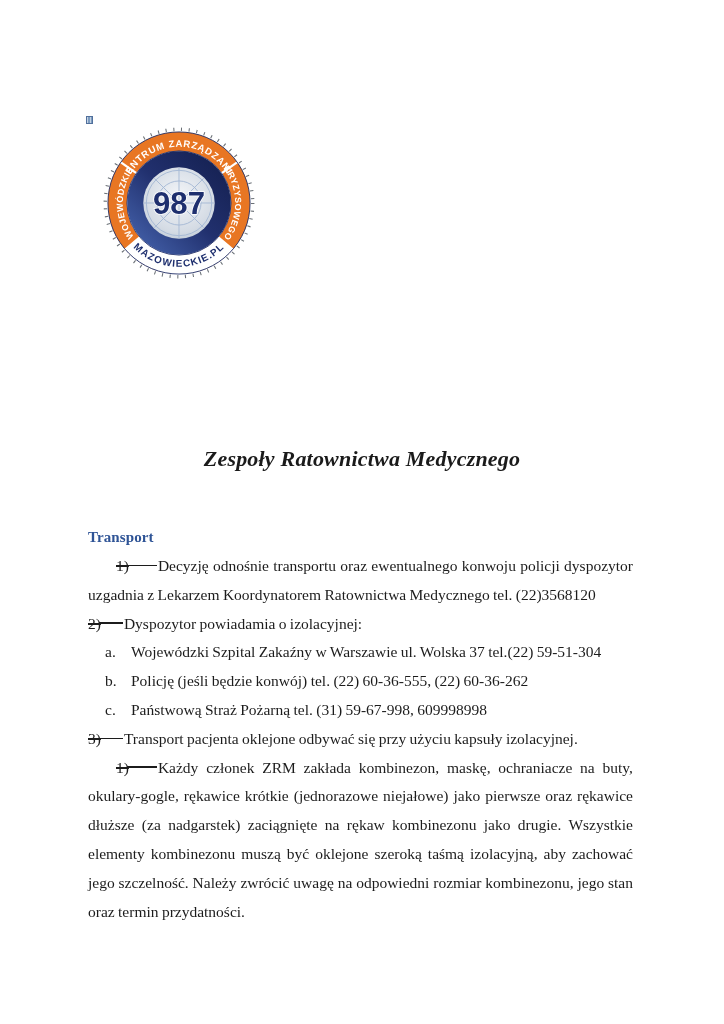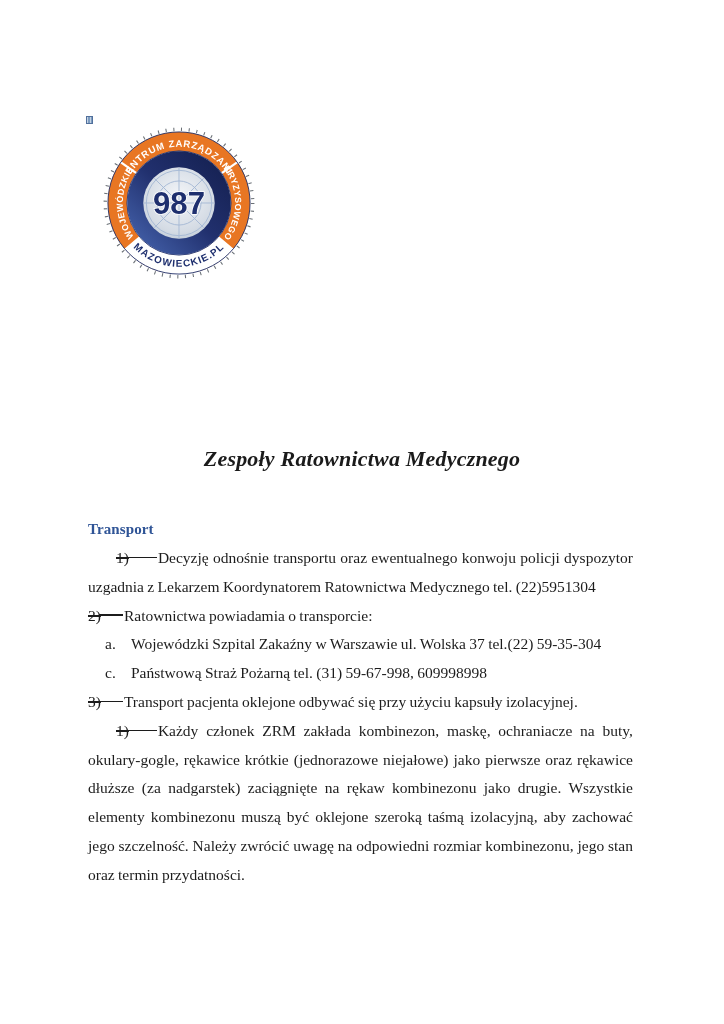--- a/index.html
+++ b/index.html
@@ -26,21 +26,21 @@
     text-align:center;
     font-family:"Liberation Serif", serif;
     font-size:22px;font-weight:700;font-style:italic;
     color:#1a1a1a;letter-spacing:.2px;
   }
   .content{
     position:absolute;left:88px;top:517px;width:545px;
   }
   h2.sec{
     font-family:"Liberation Serif", serif;
-    font-size:15px;font-weight:700;margin:4px 0 6px;
+    font-size:15px;font-weight:700;margin:12px 0 6px;
     color:#2F5496;letter-spacing:.1px;
   }
   h2.sec.second{margin-top:14px;}
   p.body{
     margin:0;font-size:15.5px;line-height:28.8px;
     text-align:justify;word-spacing:-0.5px;
   }
   p.p1{text-indent:28px;}
   p.sub{margin-left:17px;text-align:left;}
   .sub-marker{display:inline-block;width:26px;}
@@ -119,26 +119,27 @@
     </svg>
   </div>
 
   <h1 class="title">Zespoły Ratownictwa Medycznego</h1>
 
   <div class="content">
 
     <section>
       <h2 class="sec">Transport</h2>
 
-      <p class="body p1"><s class="strike">1)</s><span class="dash dash-l"></span><span>Decyzję odnośnie transportu oraz ewentualnego konwoju policji dyspozytor uzgadnia z Lekarzem Koordynatorem Ratownictwa Medycznego  tel. (22)5951304</span></p>
+      <p class="body p1"><s class="strike">1)</s><span class="dash dash-l"></span><span>Decyzję odnośnie transportu oraz ewentualnego konwoju policji dyspozytor uzgadnia z Lekarzem Koordynatorem Ratownictwa Medycznego  tel. (22)3568120</span></p>
 
-      <p class="body"><s class="strike">2)</s><span class="dash dash-s"></span><span>Ratownictwa powiadamia o transporcie:</span></p>
+      <p class="body"><s class="strike">2)</s><span class="dash dash-s"></span><span>Dyspozytor powiadamia o izolacyjnej:</span></p>
 
-      <p class="body sub"><span class="sub-marker">a.</span><span>Wojewódzki Szpital Zakaźny w Warszawie ul. Wolska 37 tel.(22) 59-35-304</span></p>
+      <p class="body sub"><span class="sub-marker">a.</span><span>Wojewódzki Szpital Zakaźny w Warszawie ul. Wolska 37 tel.(22) 59-51-304</span></p>
 
+      <p class="body sub"><span class="sub-marker">b.</span><span>Policję (jeśli będzie konwój) tel. (22) 60-36-555, (22) 60-36-262</span></p>
 
       <p class="body sub"><span class="sub-marker">c.</span><span>Państwową Straż Pożarną tel. (31) 59-67-998, 609998998</span></p>
 
       <p class="body"><s class="strike">3)</s><span class="dash dash-s"></span><span>Transport pacjenta oklejone odbywać się przy użyciu kapsuły izolacyjnej.</span></p>
     </section>
 
     <section>
 
       <p class="body p1"><s class="strike">1)</s><span class="dash dash-l"></span><span>Każdy członek ZRM zakłada kombinezon, maskę, ochraniacze na buty, okulary-gogle, rękawice krótkie (jednorazowe niejałowe) jako pierwsze oraz rękawice dłuższe (za nadgarstek) zaciągnięte na rękaw kombinezonu jako drugie. Wszystkie elementy kombinezonu muszą być oklejone szeroką taśmą izolacyjną, aby zachować jego szczelność. Należy zwrócić uwagę na odpowiedni rozmiar kombinezonu, jego stan oraz termin przydatności.</span></p>
     </section>

